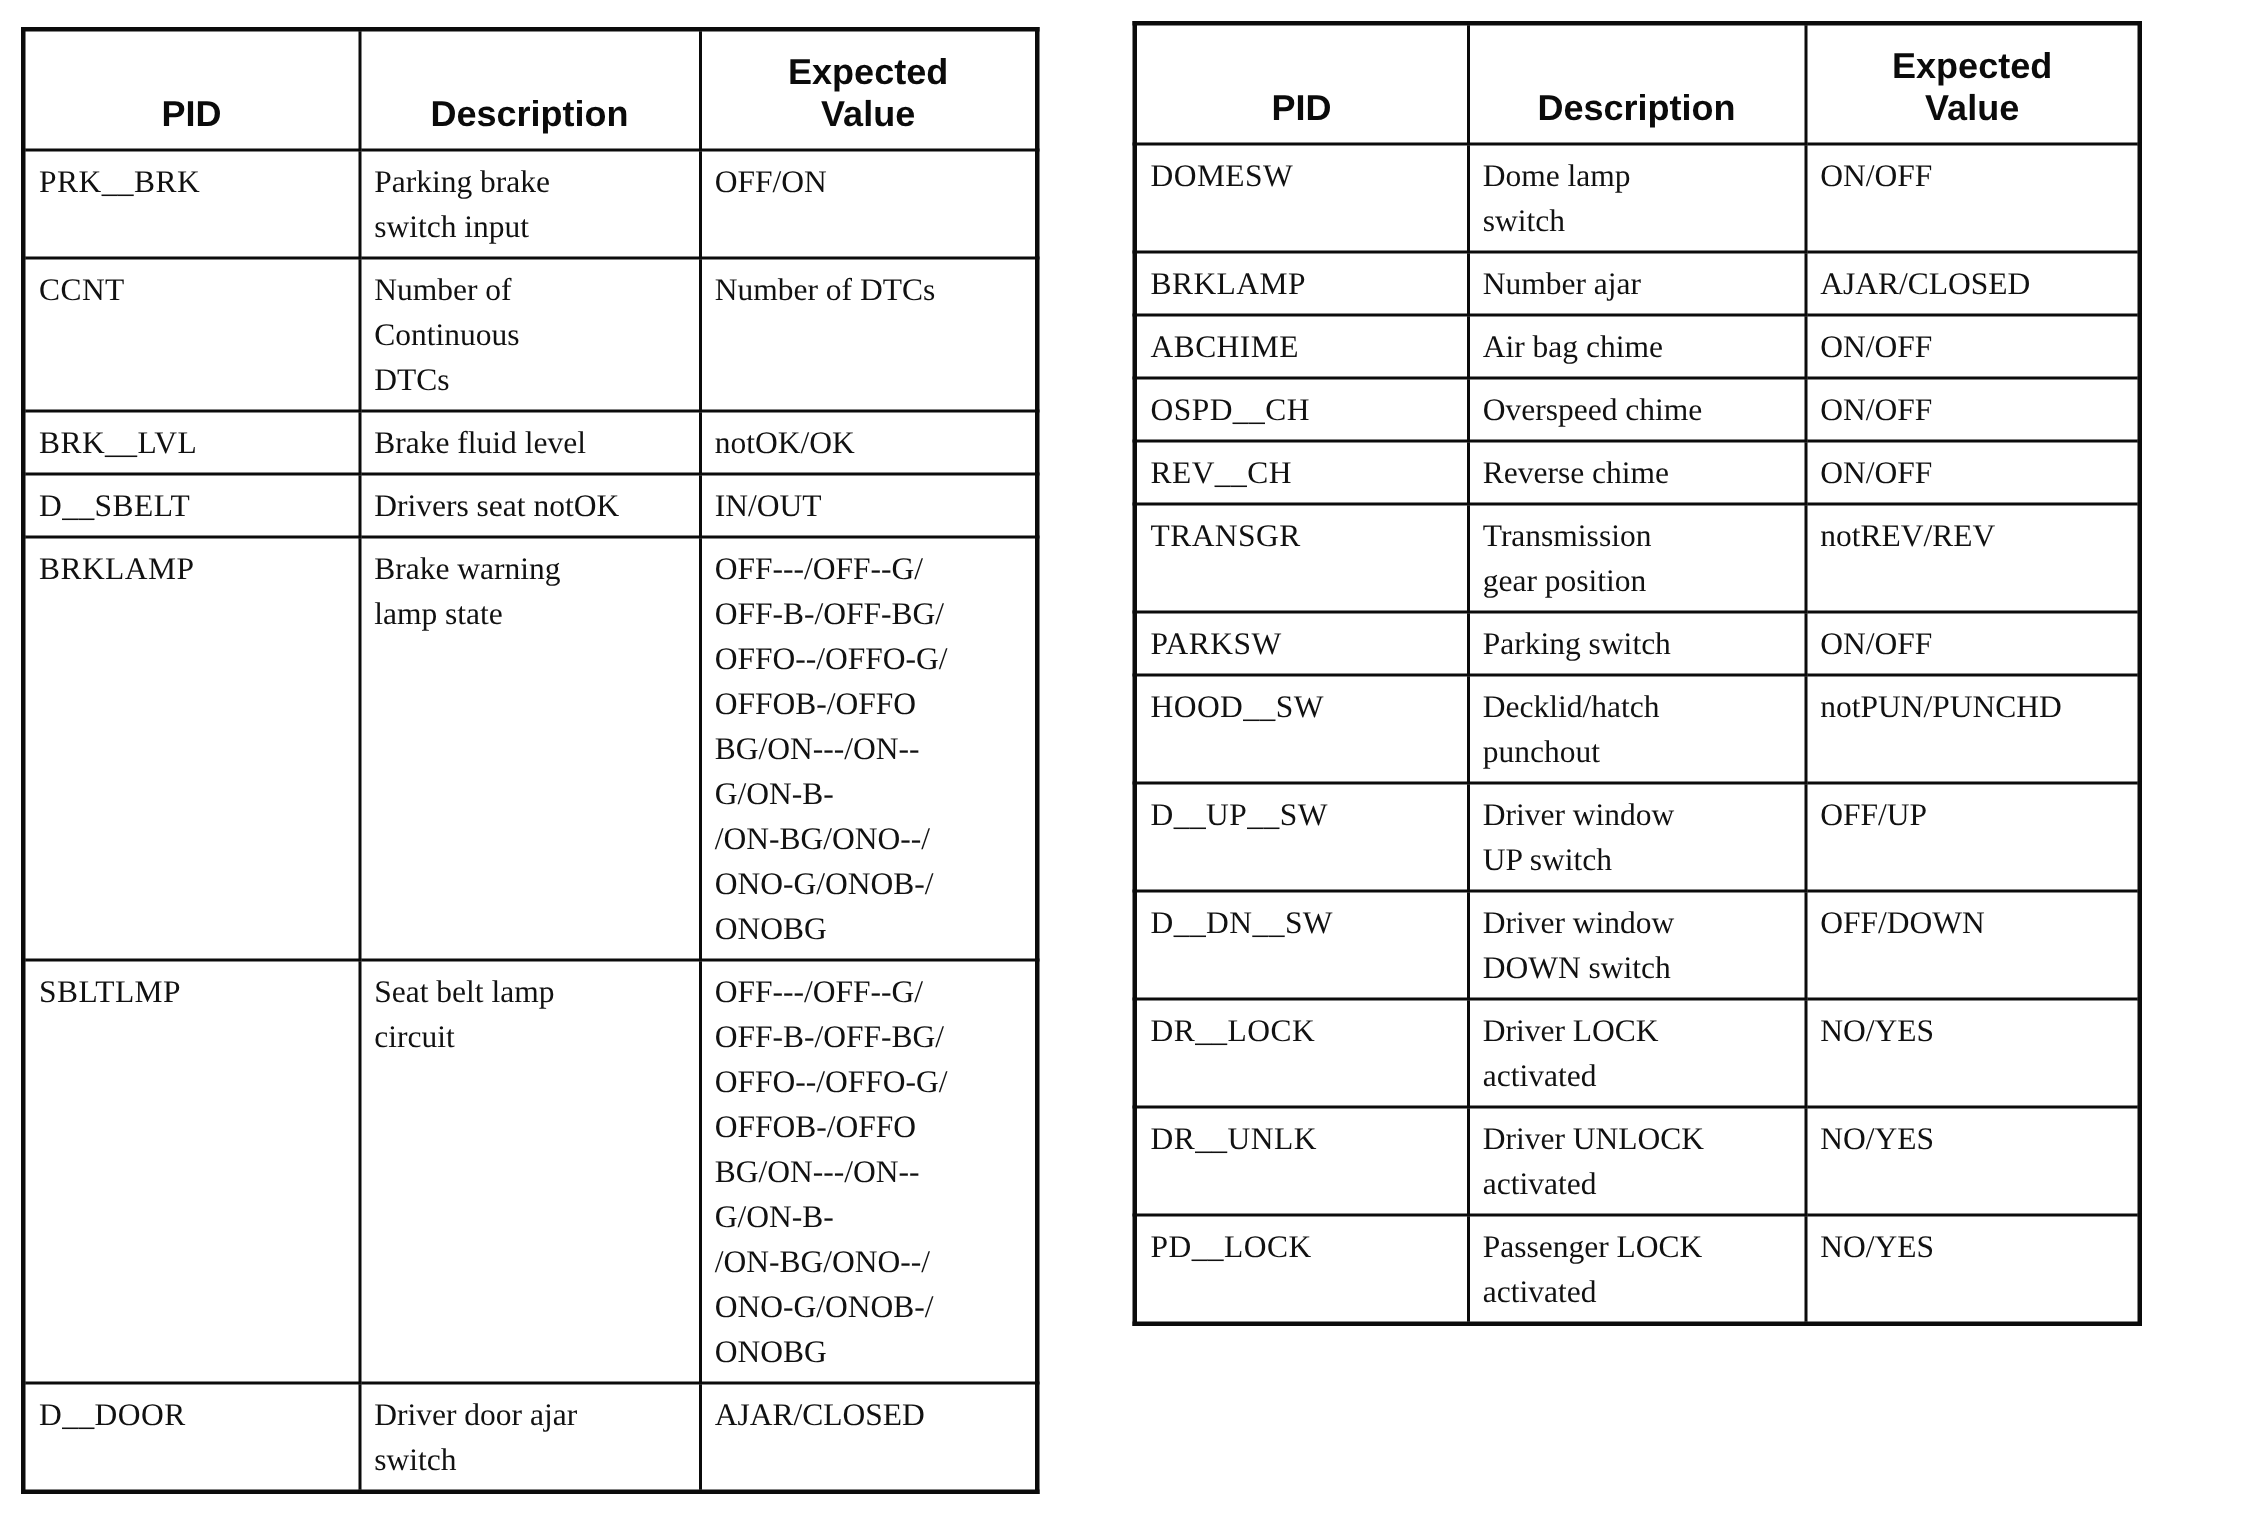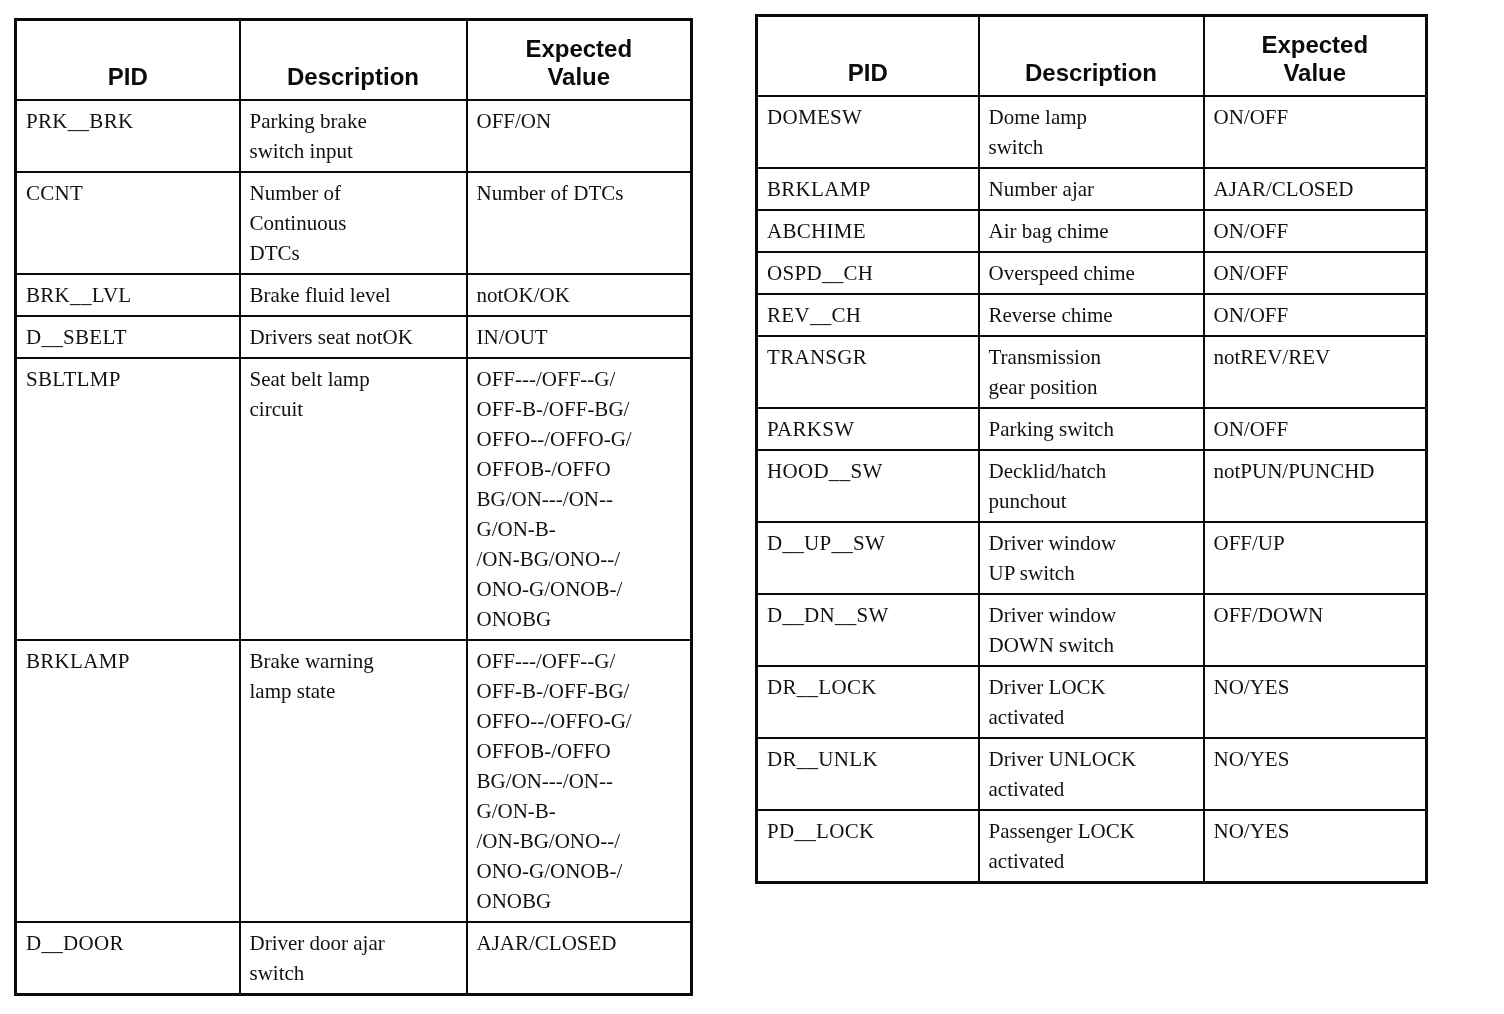--- a/index.html
+++ b/index.html
@@ -106,48 +106,48 @@
         <td class="pid-cell">BRK__LVL</td>
         <td>Brake fluid level</td>
         <td>notOK/OK</td>
       </tr>
       <tr>
         <td class="pid-cell">D__SBELT</td>
         <td>Drivers seat notOK</td>
         <td>IN/OUT</td>
       </tr>
       <tr>
+        <td class="pid-cell">BRKLAMP</td>
+        <td>Brake warning
+lamp state</td>
+        <td>OFF---/OFF--G/
+OFF-B-/OFF-BG/
+OFFO--/OFFO-G/
+OFFOB-/OFFO
+BG/ON---/ON--
+G/ON-B-
+/ON-BG/ONO--/
+ONO-G/ONOB-/
+ONOBG</td>
+      </tr>
+      <tr>
         <td class="pid-cell">SBLTLMP</td>
         <td>Seat belt lamp
 circuit</td>
         <td>OFF---/OFF--G/
 OFF-B-/OFF-BG/
 OFFO--/OFFO-G/
 OFFOB-/OFFO
 BG/ON---/ON--
 G/ON-B-
 /ON-BG/ONO--/
 ONO-G/ONOB-/
 ONOBG</td>
       </tr>
       <tr>
-        <td class="pid-cell">BRKLAMP</td>
-        <td>Brake warning
-lamp state</td>
-        <td>OFF---/OFF--G/
-OFF-B-/OFF-BG/
-OFFO--/OFFO-G/
-OFFOB-/OFFO
-BG/ON---/ON--
-G/ON-B-
-/ON-BG/ONO--/
-ONO-G/ONOB-/
-ONOBG</td>
-      </tr>
-      <tr>
         <td class="pid-cell">D__DOOR</td>
         <td>Driver door ajar
 switch</td>
         <td>AJAR/CLOSED</td>
       </tr>
     </tbody>
   </table>
 
   <table class="pid-table right">
     <colgroup>

